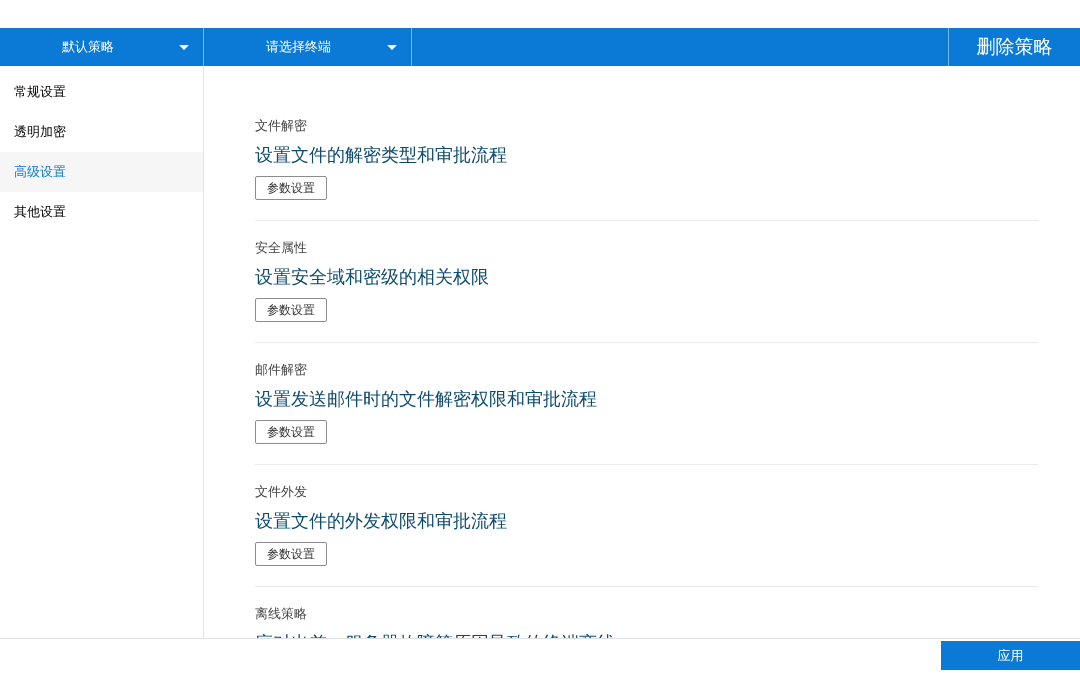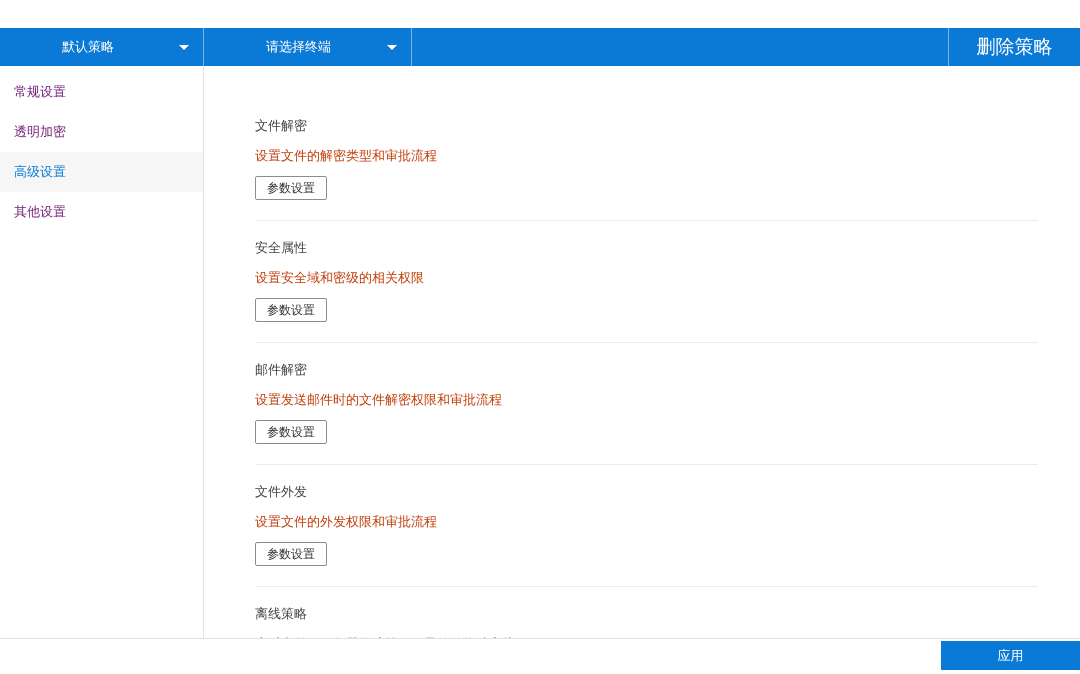--- a/index.html
+++ b/index.html
@@ -62,34 +62,34 @@
     display: flex; overflow: hidden; background: #fff;
   }
   .sidebar {
     width: 204px; flex: 0 0 204px;
     border-right: 1px solid #e3e3e3;
     padding-top: 6px;
   }
   .side-item {
     height: 40px; line-height: 40px;
     padding-left: 14px;
-    color: #701a75; font-size: 13px;
+    color: #000000; font-size: 13px;
     cursor: pointer;
   }
   .side-item.active { background: #f6f6f6; color: #0b7ad6; }
 
   .content {
     flex: 1;
     padding: 33px 42px 0 51px;
     overflow: hidden;
   }
   .section { padding: 20px 0; border-bottom: 1px solid #ebebeb; }
   .section:last-child { border-bottom: none; }
   .section .sec-title { font-size: 13px; color: #444; line-height: 13px; margin-bottom: 17px; }
-  .section .sec-desc  { font-size: 13px; color: #c2410c; line-height: 13px; margin-bottom: 14px; }
+  .section .sec-desc  { font-size: 18px; color: #0c4a6e; line-height: 13px; margin-bottom: 14px; }
   .param-btn {
     display: inline-block;
     background: #fff;
     border: 1px solid #8c8c8c;
     border-radius: 2px;
     font-family: "Liberation Sans", "DejaVu Sans", sans-serif;
     font-size: 12px; color: #333;
     padding: 5px 11px;
     line-height: 12px;
     cursor: pointer;

